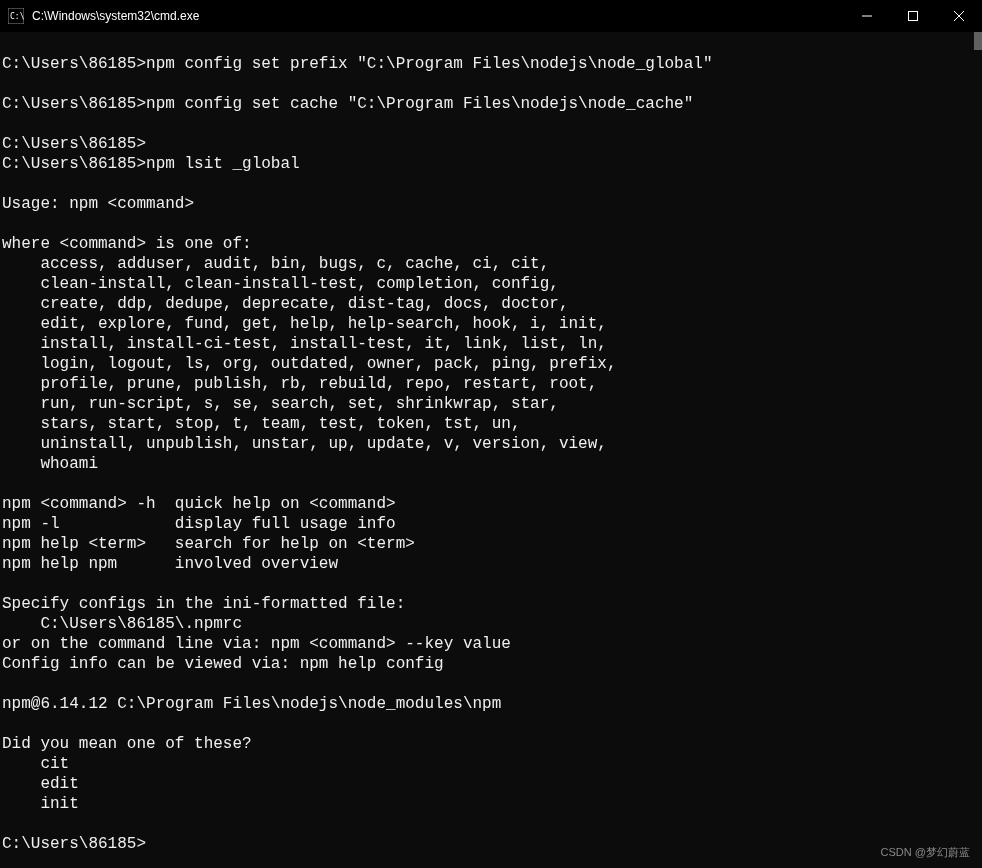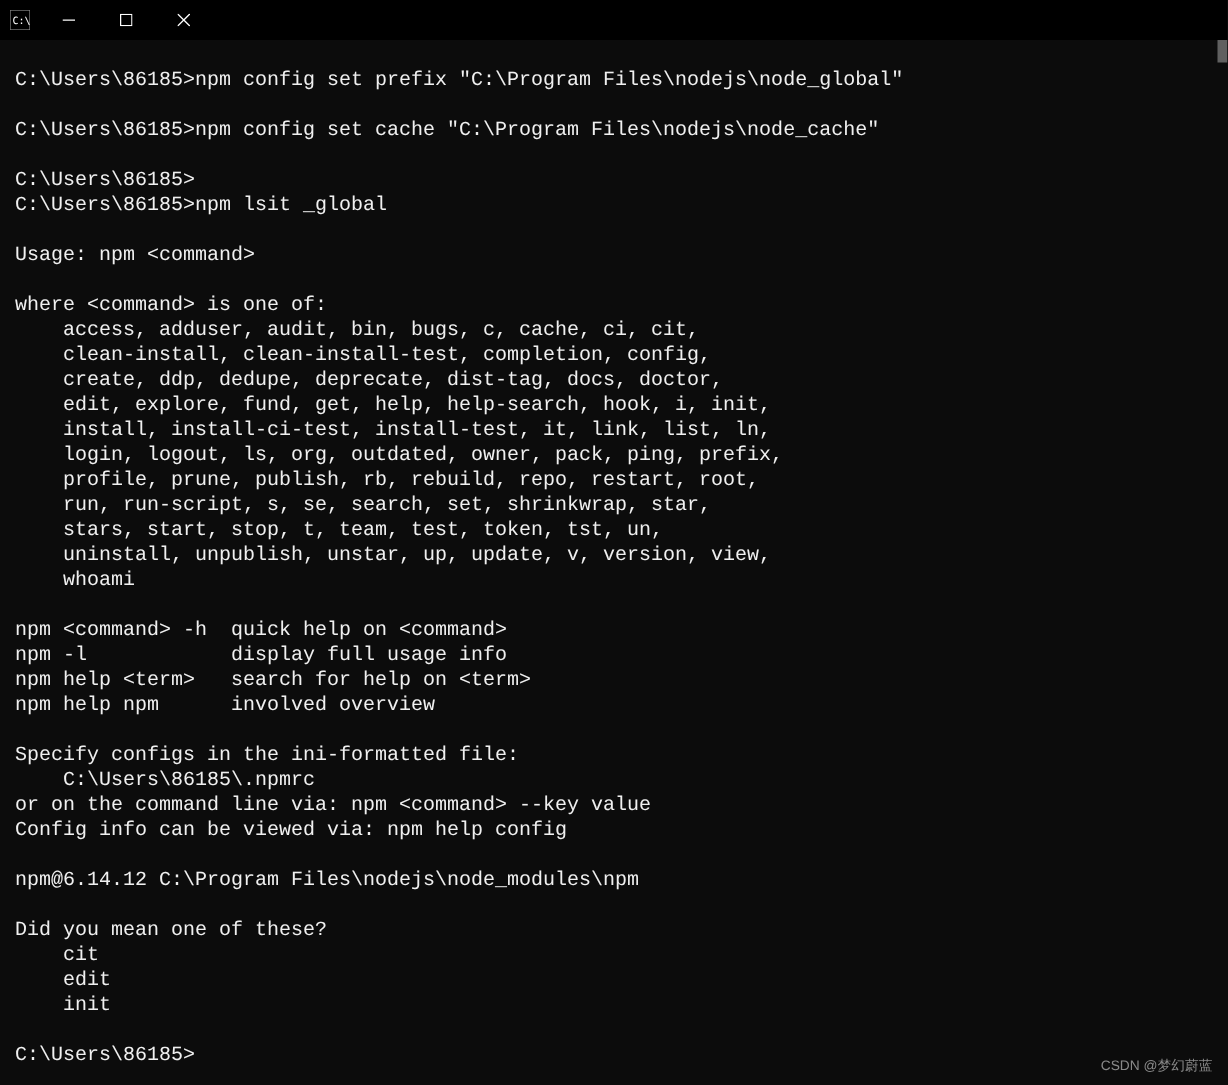--- a/index.html
+++ b/index.html
@@ -49,21 +49,21 @@
     .titlebar-btn {
       width: 46px;
       height: 32px;
       display: flex;
       align-items: center;
       justify-content: center;
       color: #ffffff;
       cursor: pointer;
     }
     .terminal {
-      padding: 2px 12px;
+      padding: 2px 2px;
       color: #f0f0f0;
       font-size: 16px;
       line-height: 20px;
       white-space: pre;
       position: relative;
       height: calc(100% - 32px);
       overflow: hidden;
     }
     .terminal-line {
       min-height: 20px;
@@ -89,20 +89,21 @@
 </head>
 <body>
 
 <div class="titlebar">
   <div class="titlebar-icon">
     <svg viewBox="0 0 16 16">
       <rect x="0" y="0" width="16" height="16" fill="#000" stroke="#888" stroke-width="1"></rect>
       <text x="2" y="11" font-size="8" fill="#fff" font-family="monospace">C:\</text>
     </svg>
   </div>
+  <div class="titlebar-title">C:\Windows\system32\cmd.exe</div>
   <div class="titlebar-controls">
     <div class="titlebar-btn">
       <svg width="10" height="10" viewBox="0 0 10 10">
           <line x1="0" y1="5" x2="10" y2="5" stroke="#fff" stroke-width="1"></line>
         </svg>
     </div>
     <div class="titlebar-btn">
       <svg width="10" height="10" viewBox="0 0 10 10">
           <rect x="0.5" y="0.5" width="9" height="9" fill="none" stroke="#fff" stroke-width="1"></rect>
         </svg>

